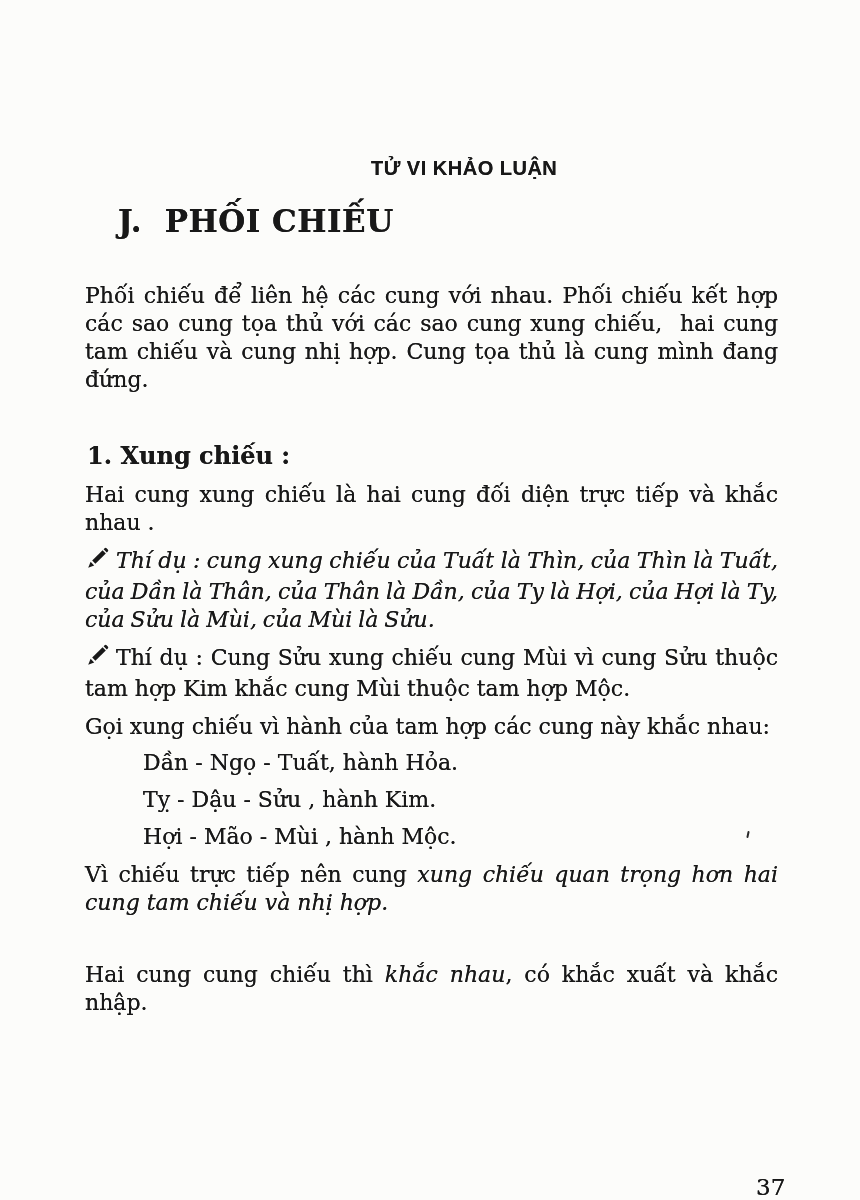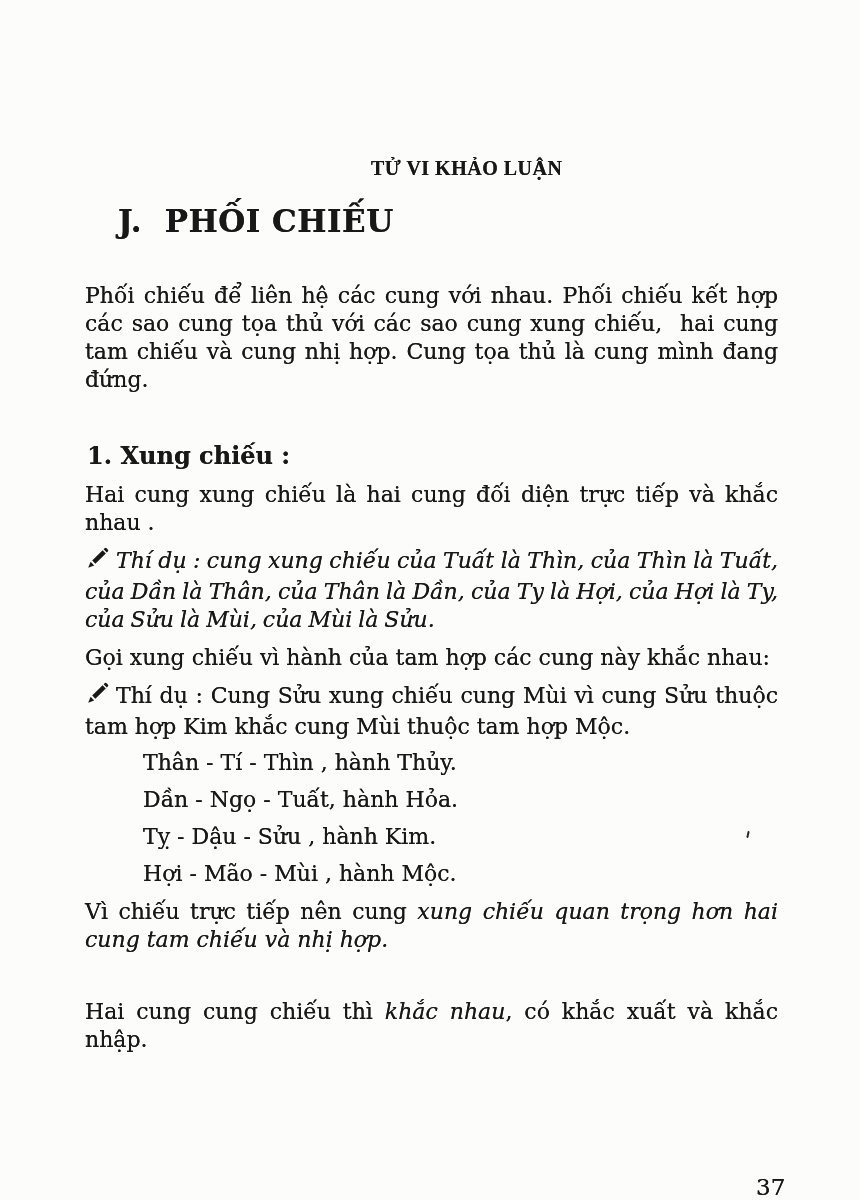--- a/index.html
+++ b/index.html
@@ -10,21 +10,21 @@
     background: #fcfcfa;
     font-family: "DejaVu Serif", "Liberation Serif", serif;
     color: #181818;
     overflow: hidden;
     text-shadow: 0 0 0.45px rgba(10,10,10,0.85);
   }
   .running-header {
     position: absolute;
     left: 371px;
     top: 157px;
-    font-family: Liberation Serif, serif;
+    font-family: Liberation Sans, sans-serif;
     font-size: 20px;
     font-weight: 600;
     letter-spacing: 0.5px;
     white-space: nowrap;
   }
   .content {
     position: absolute;
     left: 85px;
     top: 202px;
     width: 693px;
@@ -93,33 +93,32 @@
     <p>Hai cung xung chiếu là hai cung đối diện trực tiếp và khắc nhau .</p>
 
     <p class="tight"><span class="icon-inline"><svg width="24" height="24" viewBox="0 0 24 24">
             <g fill="#181818">
               <path d="M7.2 13.6 L17.6 3.2 l3.2 3.2 L10.4 16.8 z"></path>
               <path d="M3.2 20.8 l2.4-6 3.6 3.6 z"></path>
               <path d="M18.6 2.2 l1-1 a1.4 1.4 0 0 1 2 0 l1.2 1.2 a1.4 1.4 0 0 1 0 2 l-1 1 z"></path>
             </g>
           </svg></span><span>Thí dụ : cung xung chiếu của Tuất là Thìn, của Thìn là Tuất, của Dần là Thân, của Thân là Dần, của Ty là Hợi, của Hợi là Ty, của Sửu là Mùi, của Mùi là Sửu.</span></p>
 
-    <p>Gọi xung chiếu vì hành của tam hợp các cung này khắc nhau:</p>
-
     <p><span class="icon-inline"><svg width="24" height="24" viewBox="0 0 24 24">
             <g fill="#181818">
               <path d="M7.2 13.6 L17.6 3.2 l3.2 3.2 L10.4 16.8 z"></path>
               <path d="M3.2 20.8 l2.4-6 3.6 3.6 z"></path>
               <path d="M18.6 2.2 l1-1 a1.4 1.4 0 0 1 2 0 l1.2 1.2 a1.4 1.4 0 0 1 0 2 l-1 1 z"></path>
             </g>
           </svg></span><span>Thí dụ : Cung Sửu xung chiếu cung Mùi vì cung Sửu thuộc tam hợp Kim khắc cung Mùi thuộc tam hợp Mộc.</span></p>
 
+    <p>Gọi xung chiếu vì hành của tam hợp các cung này khắc nhau:</p>
+
 
     <ul class="hop-list">
-      <li>Thân - Tí - Thìn , hành Thủy.</li>
       <li>Dần - Ngọ - Tuất, hành Hỏa.</li>
       <li>Tỵ - Dậu - Sửu , hành Kim.</li>
       <li>Hợi - Mão - Mùi , hành Mộc.</li>
     </ul>
 
     <p><span>Vì chiếu trực tiếp nên cung </span><span class="ital">xung chiếu quan trọng hơn hai cung tam chiếu và nhị hợp.</span></p>
 
     <p class="para-final"><span>Hai cung cung chiếu thì </span><span class="ital">khắc nhau</span><span>, có khắc xuất và khắc nhập.</span></p>
 
   </div>

